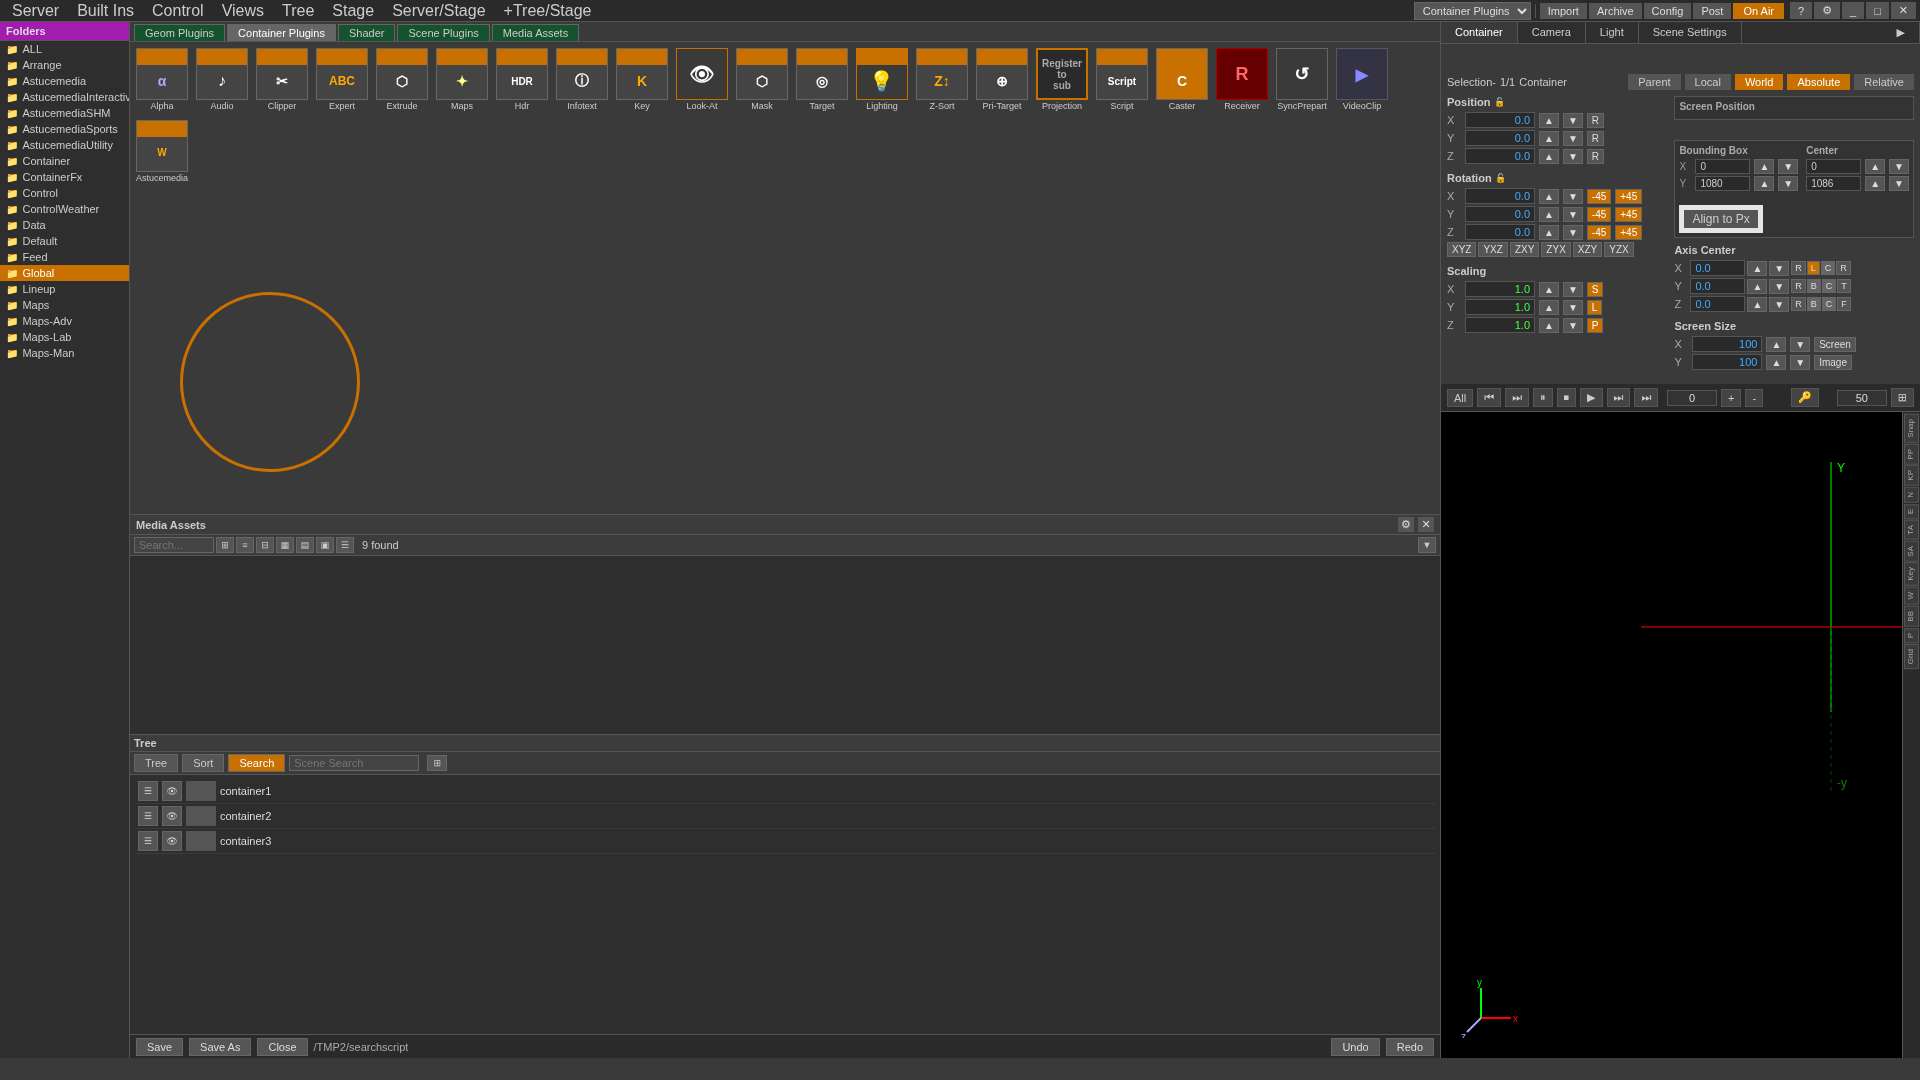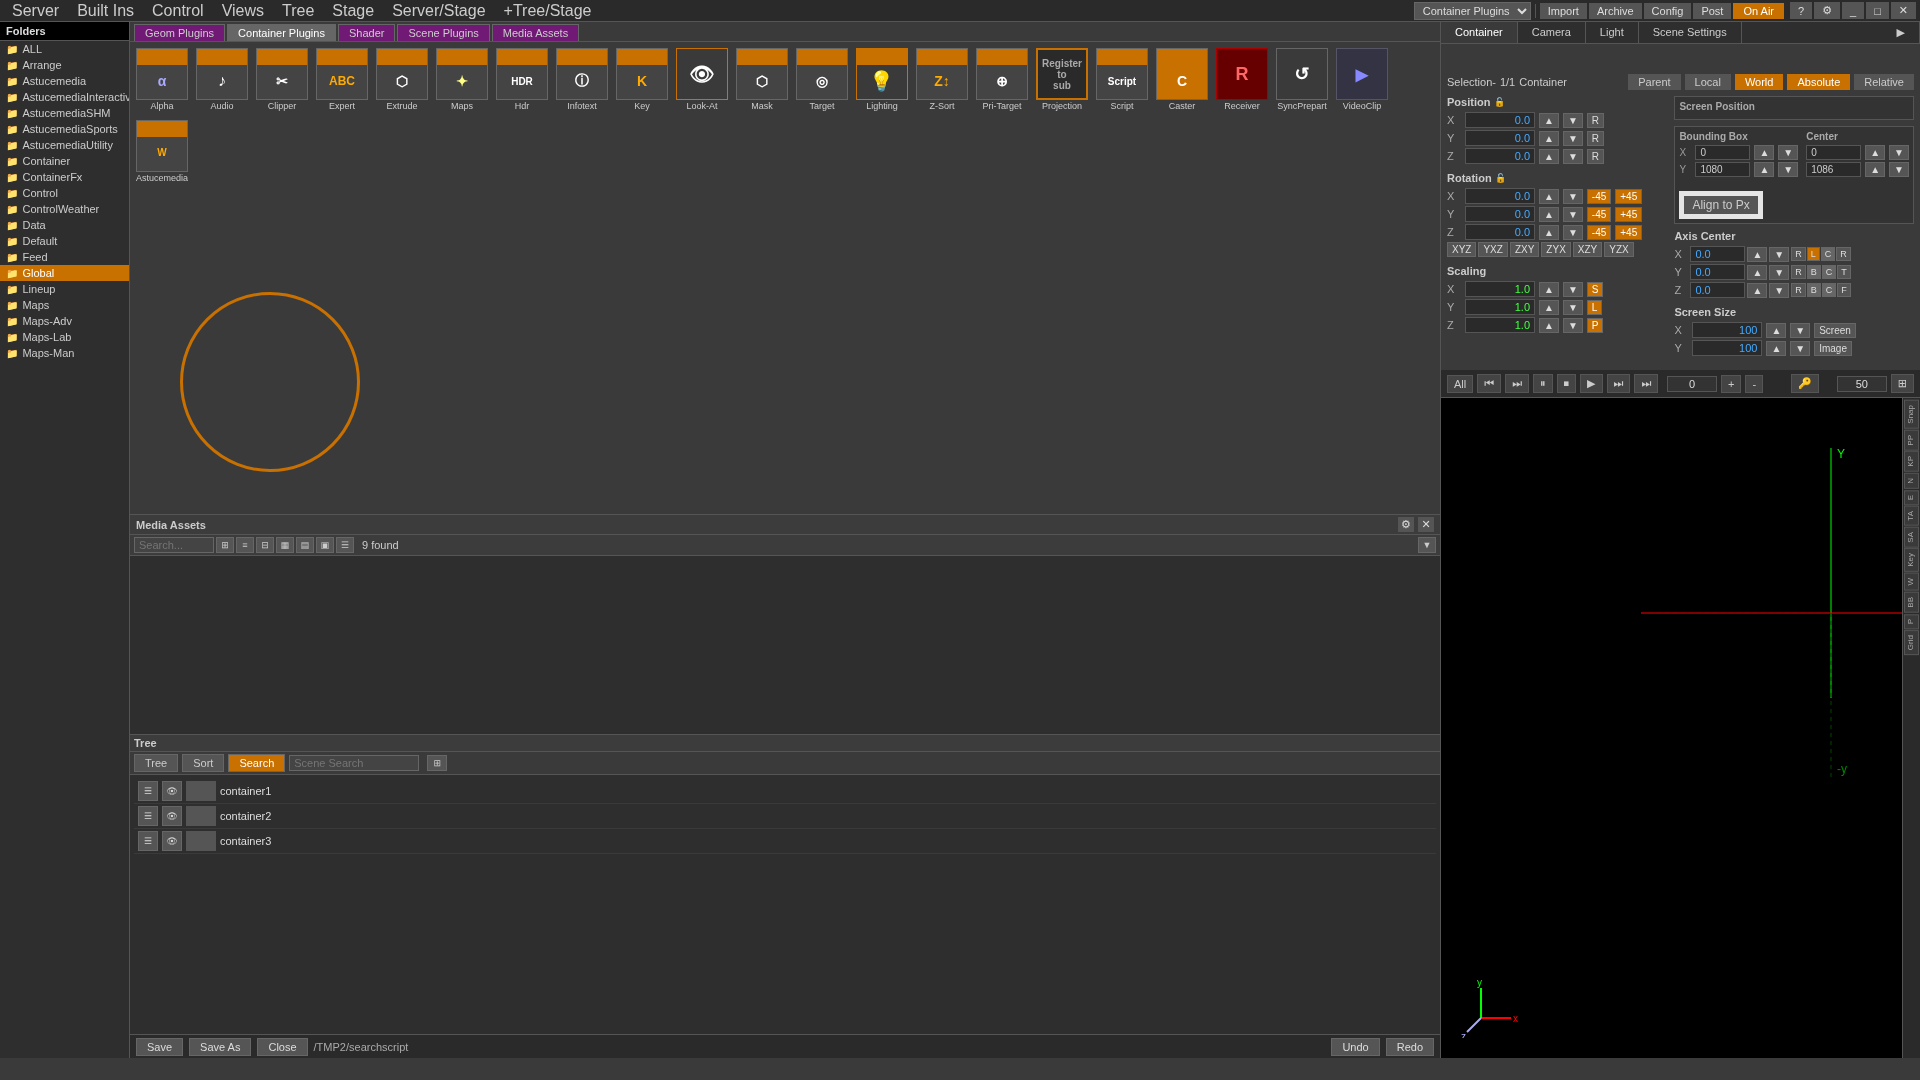--- a/index.html
+++ b/index.html
@@ -67,21 +67,21 @@
     
     .left-panel {
       width: 130px;
       background: #2e2e2e;
       border-right: 1px solid #555;
       display: flex;
       flex-direction: column;
       flex-shrink: 0;
     }
     .folders-header {
-      background: #000000;
+      background: #a21caf;
       padding: 3px 6px;
       font-weight: bold;
       font-size: 11px;
       border-bottom: 1px solid #555;
     }
     .folder-list { flex: 1; overflow-y: auto; }
     .folder-item {
       display: flex;
       align-items: center;
       padding: 2px 6px;
@@ -104,21 +104,21 @@
     
     .plugin-tabs {
       display: flex;
       background: #3a3a3a;
       border-bottom: 1px solid #555;
       padding: 2px 4px 0;
       gap: 2px;
     }
     .plugin-tab {
       padding: 2px 10px;
-      background: #701a75;
+      background: #14532d;
       color: #ccc;
       cursor: pointer;
       font-size: 11px;
       border-top: 1px solid #666;
       border-left: 1px solid #666;
       border-right: 1px solid #666;
     }
     .plugin-tab.active { background: #666; color: #fff; }
 
     
@@ -538,21 +538,21 @@
       color: #ccc;
       padding: 1px 4px;
       font-size: 10px;
     }
     .bb-section-title { font-size: 10px; color: #aaa; margin-bottom: 3px; font-weight: bold; }
 
     .screen-pos-section {
       background: #333;
       border: 1px solid #555;
       padding: 4px;
-      margin-bottom: 6px;
+      margin-bottom: 20px;
     }
   </style>
 </head>
 <body>
 
 <div class="top-menubar">
   <div class="menu-item">Server</div>
   <div class="menu-item">Built Ins</div>
   <div class="menu-item">Control</div>
   <div class="menu-item">Views</div>

